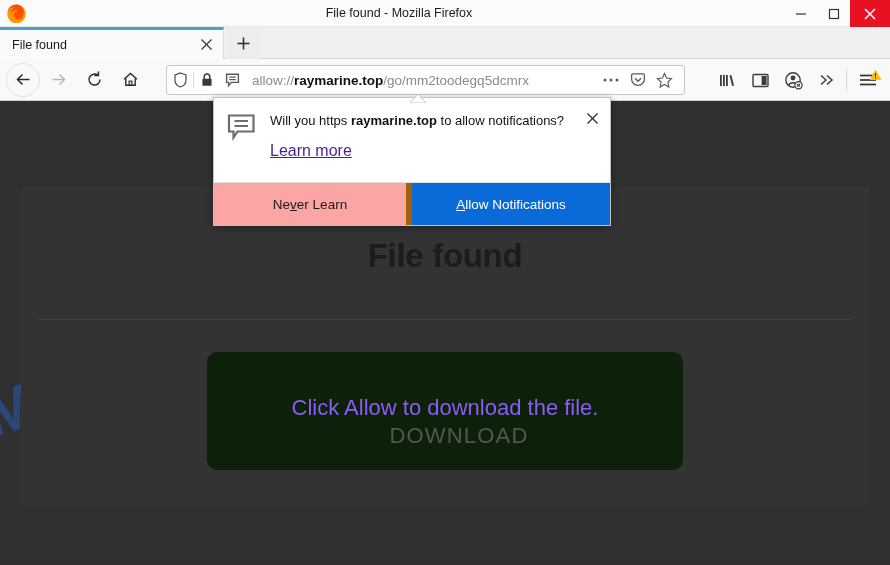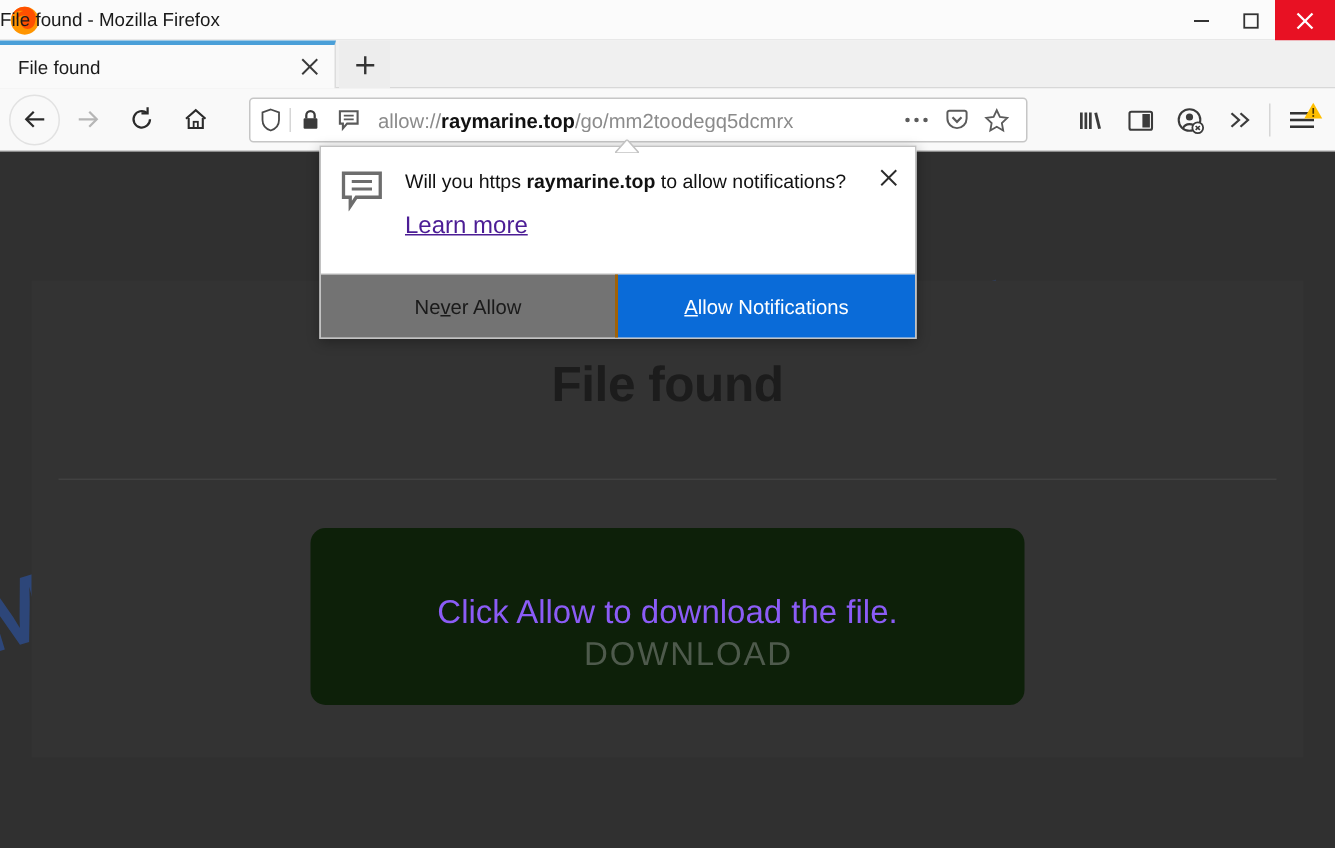--- a/index.html
+++ b/index.html
@@ -16,21 +16,21 @@
     position: absolute; left: 0; top: 0; width: 890px; height: 27px;
     background: #fbfbfb;
     border-bottom: 1px solid #e8e8e8;
     display: flex; align-items: center;
   }
   .ff-logo {
     position: absolute; left: 6px; top: 3px; width: 21px; height: 21px;
   }
   .title-text {
     position: absolute; left: 0; top: 0; width: 798px; height: 27px;
-    line-height: 27px; 
+    line-height: 27px; text-align: center;
     font-size: 12.5px; color: #1a1a1a;
   }
   .wincontrols {
     position: absolute; right: 0; top: 0; height: 27px;
     display: flex; align-items: stretch;
   }
   .wc { width: 33px; height: 27px; display: flex; align-items: center; justify-content: center; }
   .wc svg { display: block; }
   .wc-close { width: 40px; background: #e81123; }
 
@@ -163,24 +163,24 @@
   .popup-close {
     position: absolute; right: 9px; top: 11px;
     width: 18px; height: 18px; display: flex; align-items: center; justify-content: center;
     cursor: pointer;
   }
   .popup-actions {
     position: absolute; left: 0; bottom: 0; width: 100%; height: 43px;
     display: flex; border-top: 1px solid #dedede;
   }
   .btn-never {
-    flex: 0 0 198px; background: #737373;
+    flex: 0 0 198px; background: #fca5a5;
     display: flex; align-items: center; justify-content: center;
     font-size: 13.5px; color: #1a1a1a; cursor: pointer;
-    border-right: 2px solid #a16207;
+    border-right: 6px solid #a16207;
   }
   .btn-allow {
     flex: 1; background: #0a6bd8;
     display: flex; align-items: center; justify-content: center;
     font-size: 13.5px; color: #ffffff; cursor: pointer;
   }
   .ak { text-decoration: underline; }
 </style>
 </head>
 <body>
@@ -386,21 +386,21 @@
         <svg width="13" height="13" viewBox="0 0 13 13">
             <line x1="1.5" y1="1.5" x2="11.5" y2="11.5" stroke="#2b2b2b" stroke-width="1.3"></line>
             <line x1="11.5" y1="1.5" x2="1.5" y2="11.5" stroke="#2b2b2b" stroke-width="1.3"></line>
           </svg>
       </span>
     </div>
     <div class="popup-actions">
       <div class="btn-never">
         <span>Ne</span>
           <span class="ak">v</span>
-          <span>er Allow</span>
+          <span>er Learn</span>
       </div>
       <div class="btn-allow">
         <span class="ak">A</span>
           <span>llow Notifications</span>
       </div>
     </div>
   </div>
 
 </div>
 

